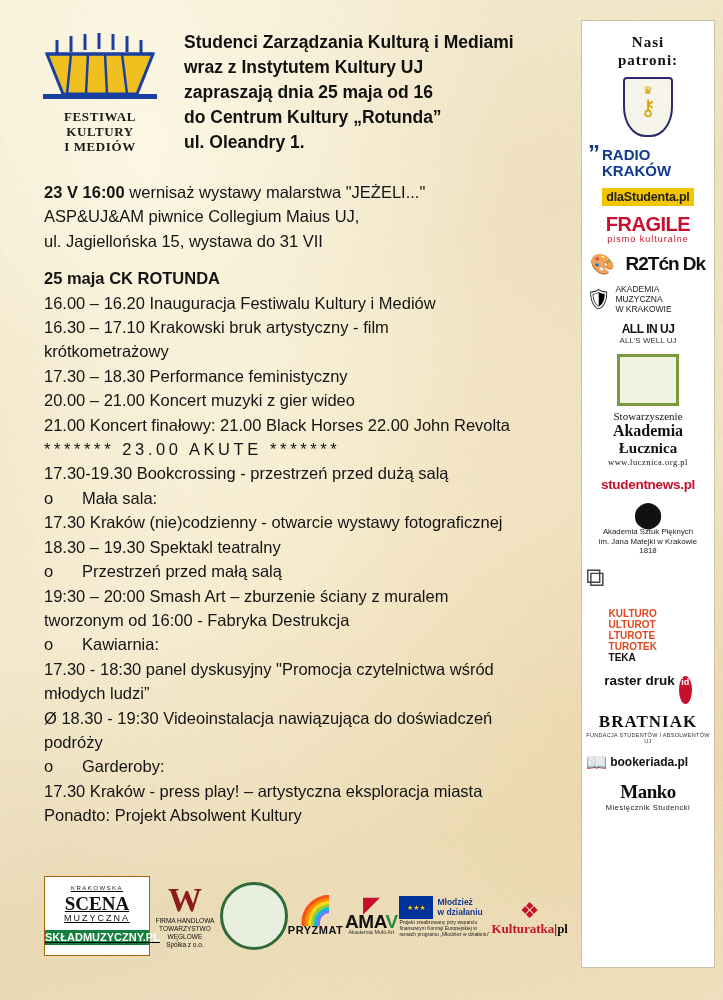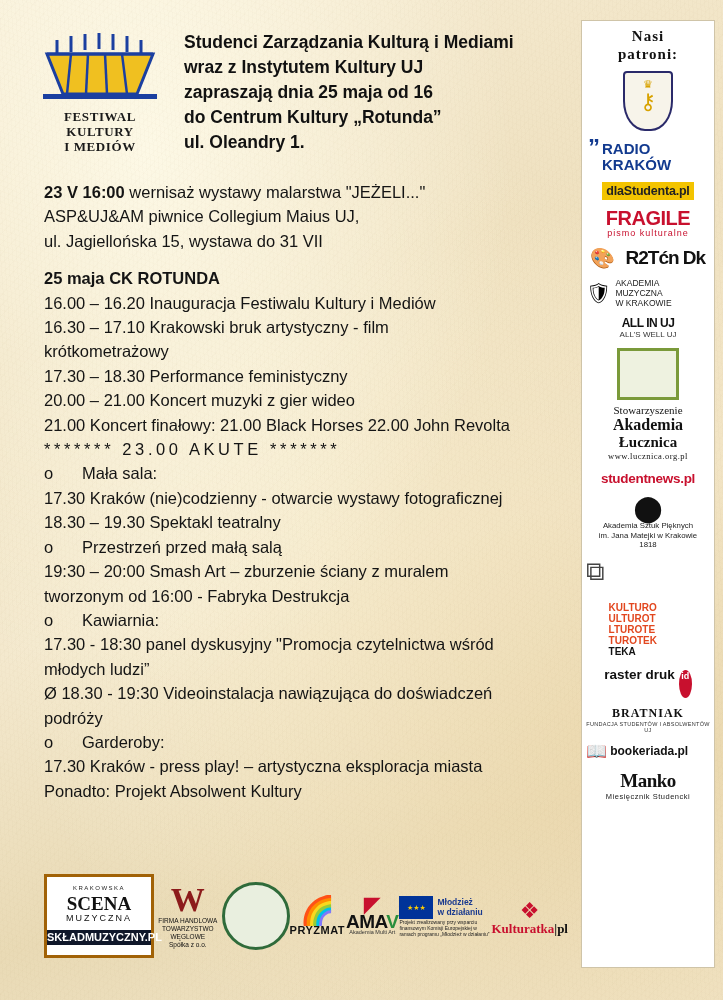--- a/index.html
+++ b/index.html
@@ -116,21 +116,21 @@
     height: 946px;
     z-index: 3;
     overflow: hidden;
   }
   .rc-title {
     text-align: center;
     font-family: "Liberation Serif", serif;
     font-weight: bold;
     font-size: 15px;
     line-height: 18px;
-    padding-top: 6px;
+    padding-top: 12px;
     color: #111;
     letter-spacing: 1px;
   }
   .rc-item {
     padding: 4px 4px;
     text-align: center;
   }
 
   
   .crest {
@@ -262,21 +262,21 @@
     border-radius: 50%;
     width: 13px;
     height: 28px;
     font-size: 9px;
     line-height: 13px;
     text-align: center;
   }
   .bratniak {
     font-family: "Liberation Serif", serif;
     font-weight: bold;
-    font-size: 12px;
+    font-size: 17px;
     letter-spacing: 1px;
     color: #111;
   }
   .bratniak-sub {
     font-size: 5.5px;
     color: #333;
     letter-spacing: 0.3px;
   }
   .bookeriada {
     font-weight: bold;
@@ -307,45 +307,46 @@
     align-items: center;
     justify-content: space-between;
     z-index: 3;
   }
   .b-item {
     text-align: center;
     line-height: 11px;
   }
   .scena {
     background: #ffffff;
-    border: 3px solid #a16207;
+    border: 1px solid #a16207;
     width: 104px;
     height: 78px;
     position: relative;
+    text-decoration: underline;
   }
   .scena .kr {
     font-size: 6px;
     letter-spacing: 1.5px;
     color: #222;
     padding-top: 6px;
   }
   .scena .sc {
     font-family: "Liberation Serif", serif;
     font-weight: bold;
     font-size: 19px;
     color: #111;
     line-height: 19px;
   }
   .scena .mz {
     font-size: 9px;
     letter-spacing: 2px;
     color: #111;
   }
   .scena .skl {
-    background: #0f172a;
+    background: #15803d;
     color: #fff;
     font-weight: bold;
     font-size: 11px;
     margin-top: 6px;
     padding: 2px 0;
   }
   .whandel {
     font-size: 6.5px;
     line-height: 8px;
     color: #111;
@@ -464,20 +465,21 @@
 
     <div class="line bold">25 maja CK ROTUNDA</div>
 
     <div class="line">16.00 – 16.20 Inauguracja Festiwalu Kultury i Mediów</div>
     <div class="line">16.30 – 17.10 Krakowski bruk artystyczny -  film</div>
     <div class="line">krótkometrażowy</div>
     <div class="line">17.30 – 18.30 Performance feministyczny</div>
     <div class="line">20.00 – 21.00 Koncert muzyki z gier wideo</div>
     <div class="line">21.00 Koncert finałowy: 21.00 Black Horses 22.00 John Revolta</div>
     <div class="line akute">******* 23.00 AKUTE *******</div>
+    <div class="line">17.30-19.30 Bookcrossing - przestrzeń przed dużą salą</div>
 
     <div class="line"><span class="bullet-o">o</span><span>Mała sala:</span></div>
     <div class="line">17.30 Kraków (nie)codzienny - otwarcie  wystawy fotograficznej</div>
     <div class="line">18.30 – 19.30 Spektakl teatralny</div>
 
     <div class="line"><span class="bullet-o">o</span><span>Przestrzeń przed małą salą</span></div>
     <div class="line">19:30 – 20:00 Smash Art – zburzenie ściany z muralem</div>
     <div class="line">tworzonym od 16:00 - Fabryka Destrukcja</div>
 
     <div class="line"><span class="bullet-o">o</span><span>Kawiarnia:</span></div>

